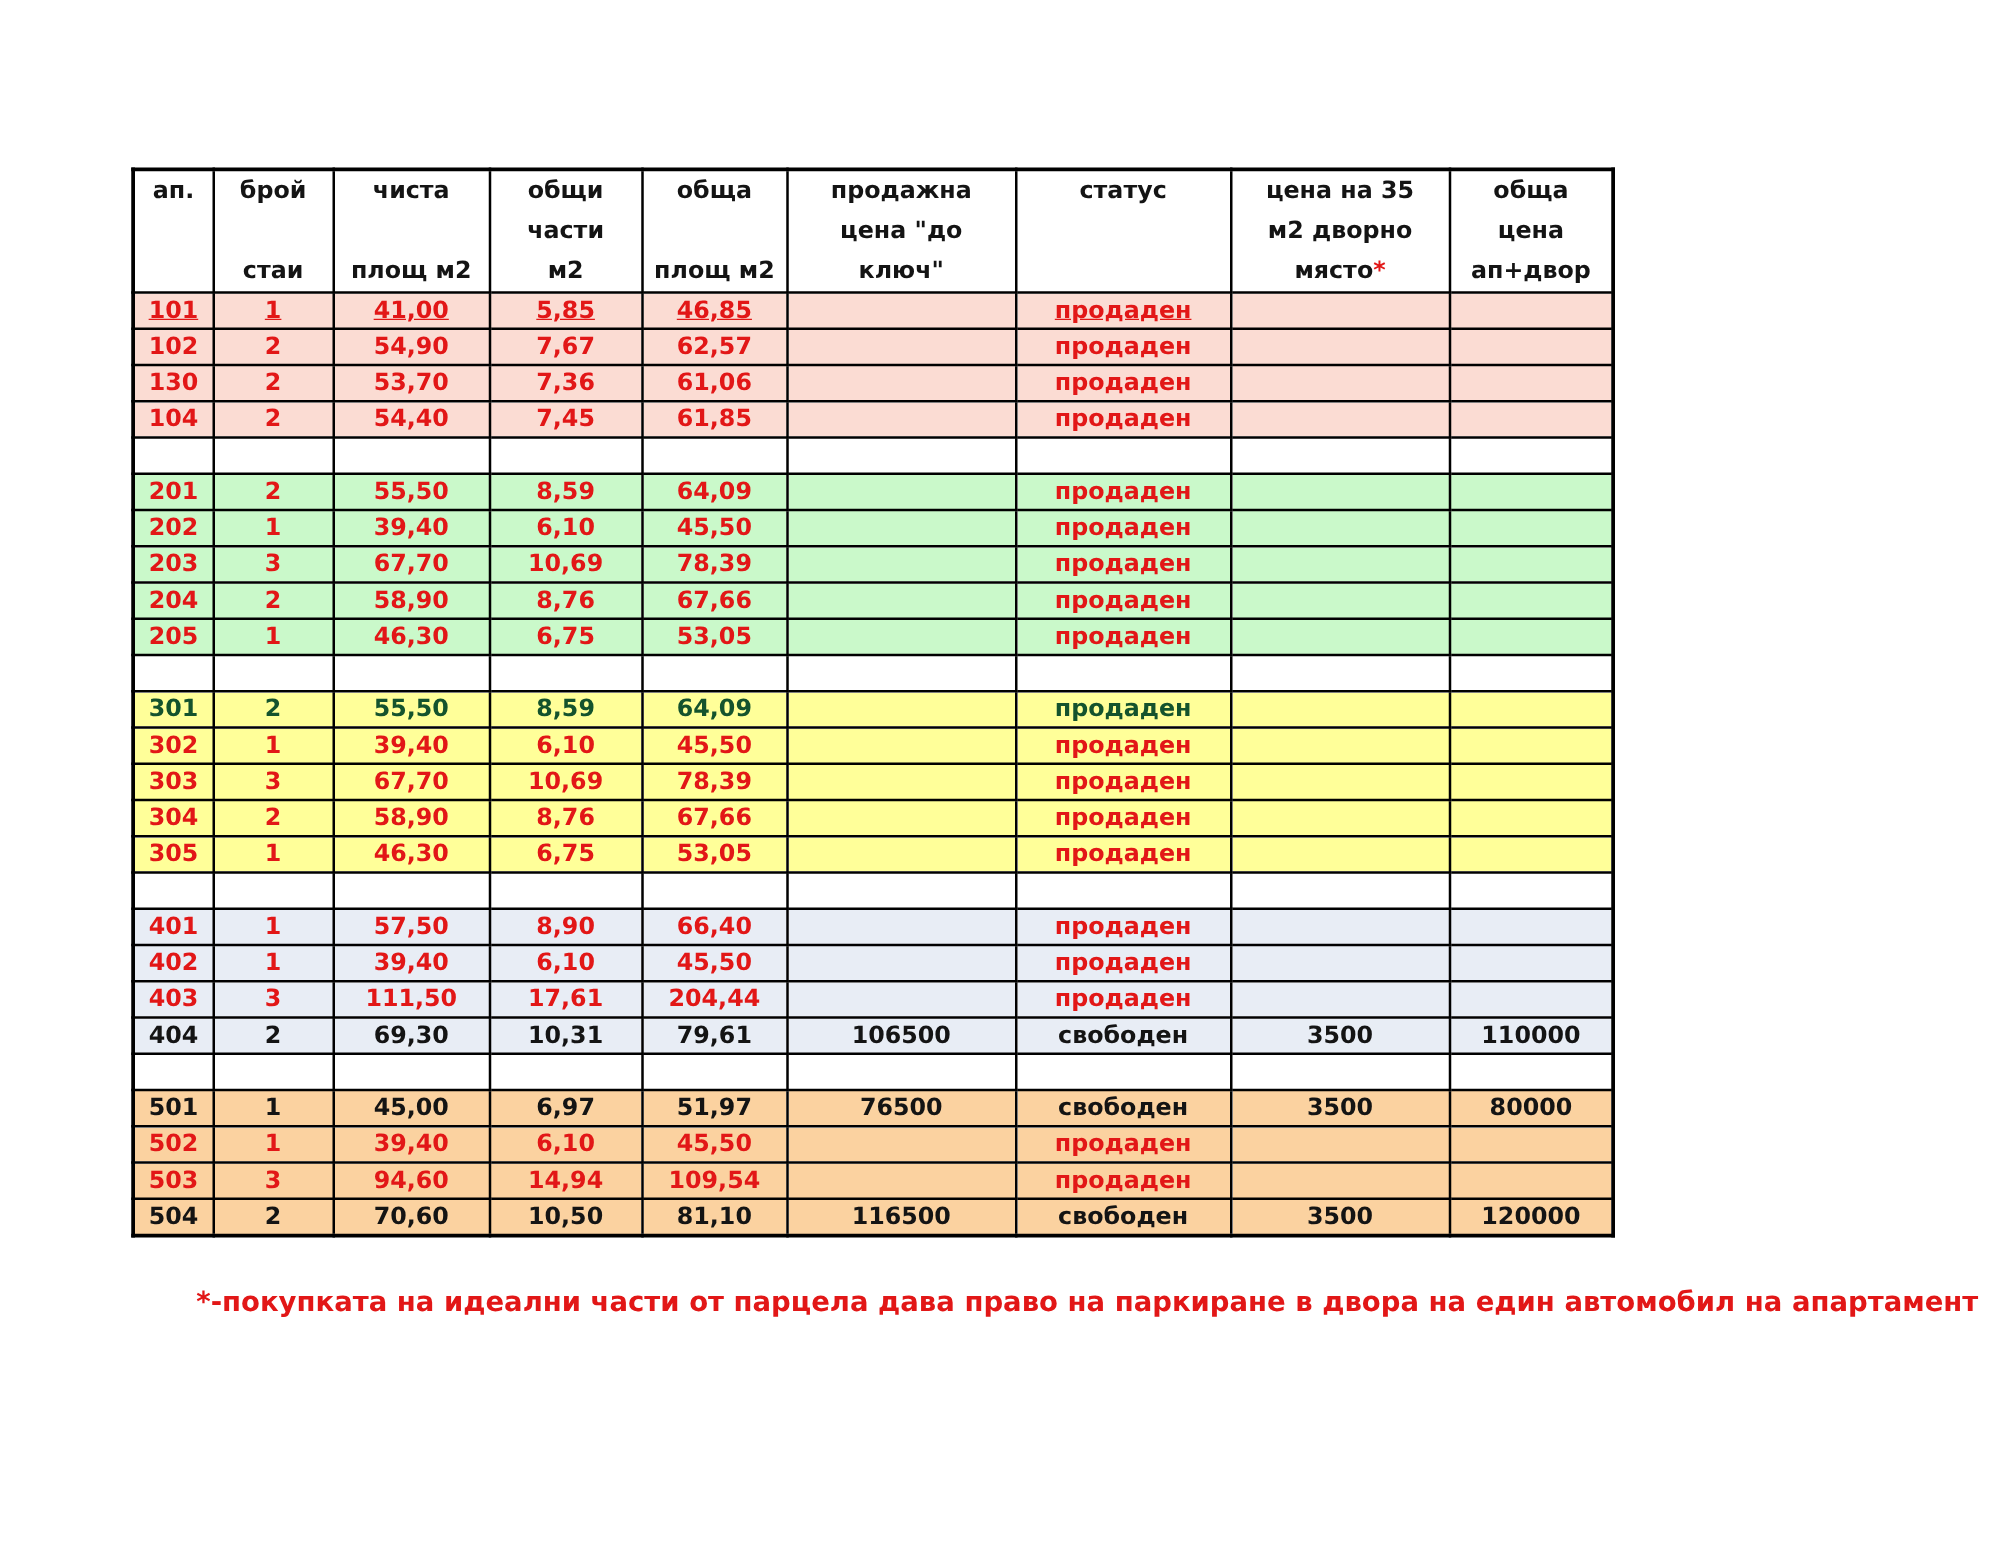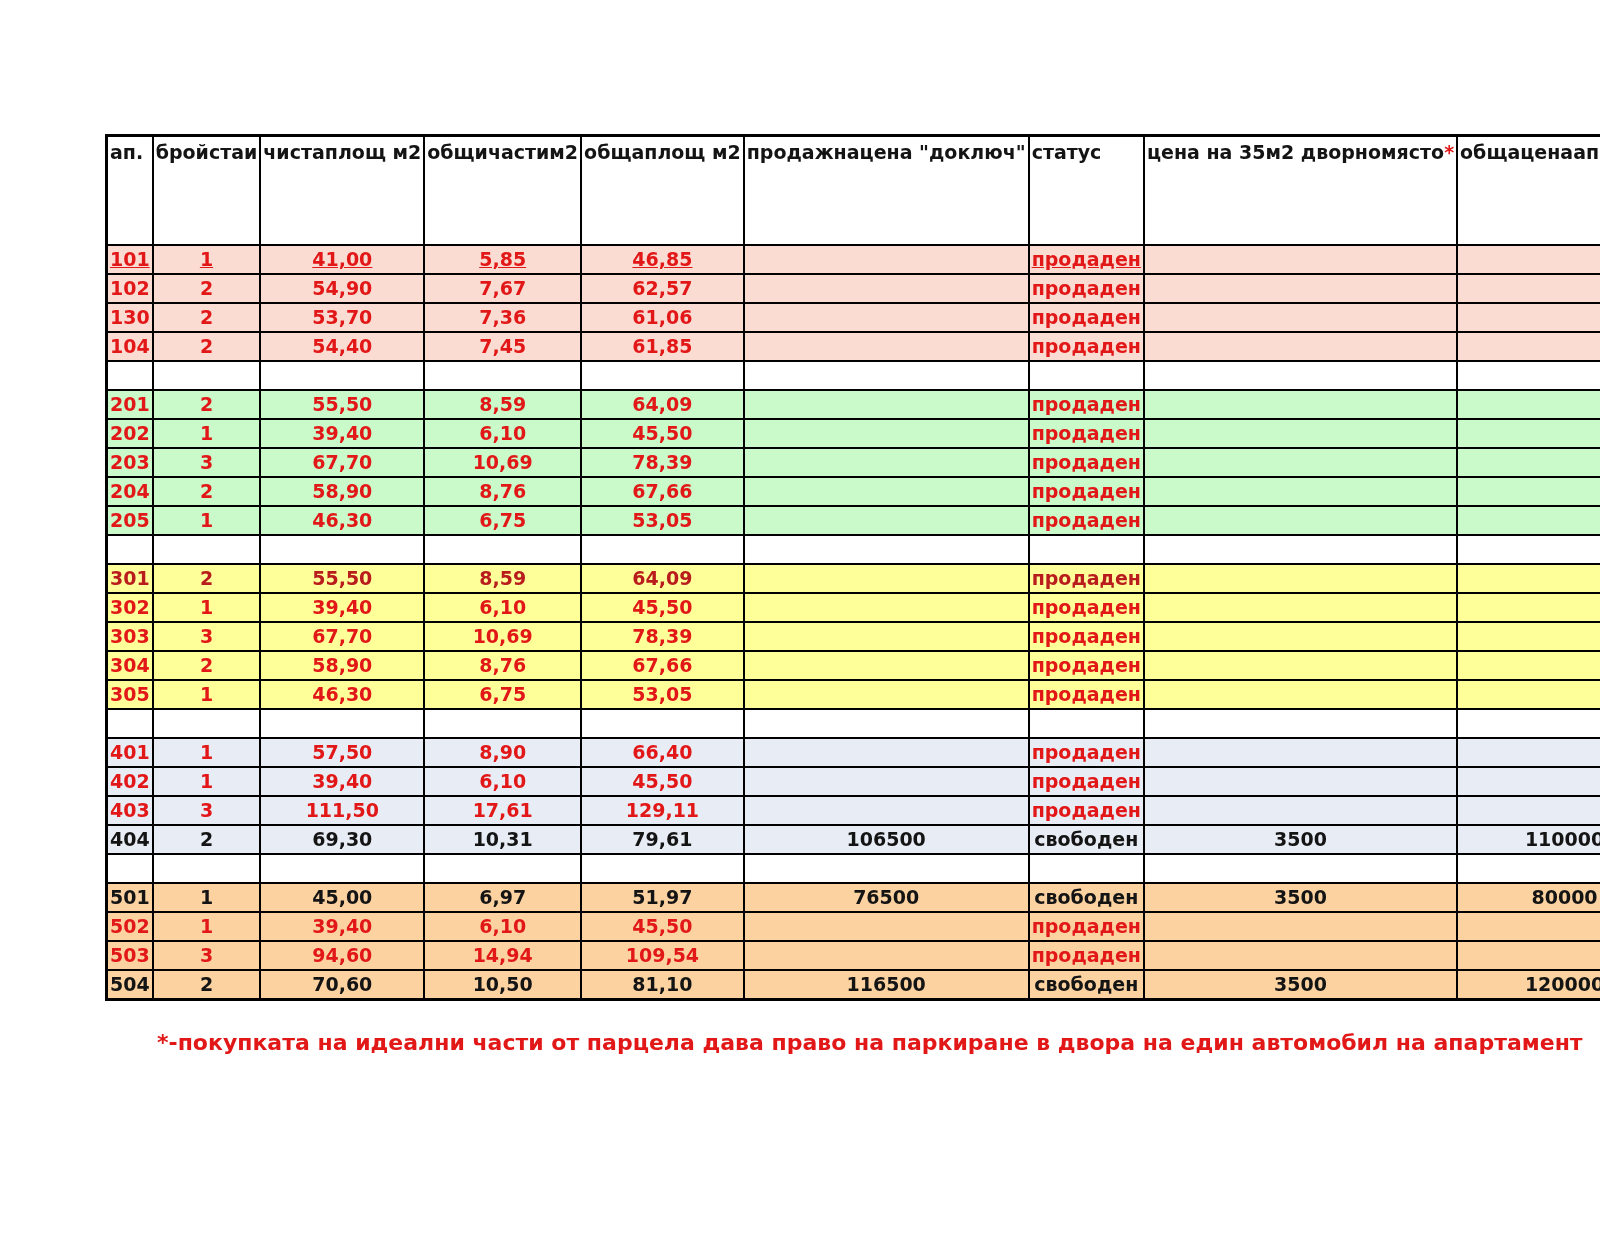--- a/index.html
+++ b/index.html
@@ -38,23 +38,23 @@
   }
   table.price-table thead th {
     height: 91px;
     background: #ffffff;
     color: var(--header-text, #141414);
     font-size: 19px;
     vertical-align: top;
   }
   .hcell {
     display: flex;
-    flex-direction: row;
+    flex-direction: column;
     justify-content: space-between;
-    height: 107px;
+    height: 96px;
     padding: 2px 0 3px 0;
     box-sizing: border-box;
   }
   .hline {
     height: 27px;
     line-height: 27px;
   }
   table.price-table tbody td {
     height: 27px;
     line-height: 27px;
@@ -276,21 +276,21 @@
           <td></td>
           <td></td>
           <td></td>
           <td></td>
           <td></td>
           <td></td>
           <td></td>
           <td></td>
           <td></td>
         </tr>
-        <tr style="background: rgb(255, 255, 153); color: #b91c1c; padding-left: 18px;">
+        <tr style="background: rgb(255, 255, 153); color: #14532d; padding-left: 18px;">
           <td>301</td>
           <td>2</td>
           <td>55,50</td>
           <td>8,59</td>
           <td>64,09</td>
           <td></td>
           <td>продаден</td>
           <td></td>
           <td></td>
         </tr>
@@ -369,21 +369,21 @@
           <td></td>
           <td>продаден</td>
           <td></td>
           <td></td>
         </tr>
         <tr style="background: rgb(232, 237, 245); color: rgb(226, 23, 23);">
           <td>403</td>
           <td>3</td>
           <td>111,50</td>
           <td>17,61</td>
-          <td>129,11</td>
+          <td>204,44</td>
           <td></td>
           <td>продаден</td>
           <td></td>
           <td></td>
         </tr>
         <tr style="background: rgb(232, 237, 245); color: rgb(20, 20, 20);">
           <td>404</td>
           <td>2</td>
           <td>69,30</td>
           <td>10,31</td>

